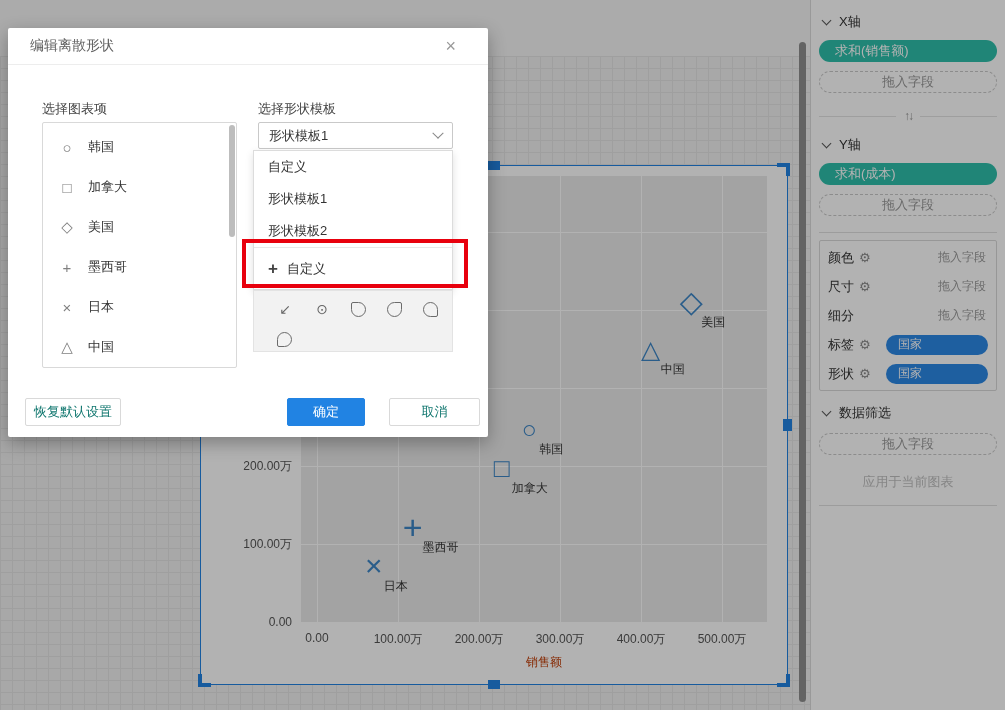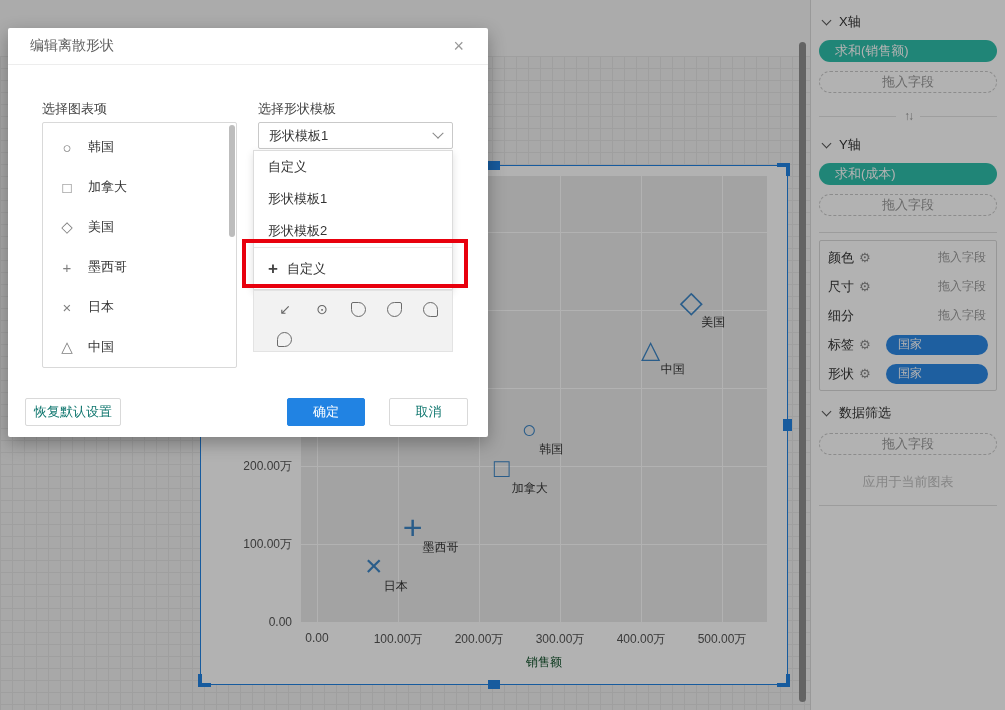--- a/index.html
+++ b/index.html
@@ -25,21 +25,21 @@
   .corner { position:absolute; width:13px; height:13px; background:transparent; z-index:3; }
   .c-tr { right:-3px; top:-3px;    border-top:4px solid #2183e3; border-right:4px solid #2183e3; }
   .c-bl { left:-3px;  bottom:-3px; border-bottom:4px solid #2183e3; border-left:4px solid #2183e3; }
   .c-br { right:-3px; bottom:-3px; border-bottom:4px solid #2183e3; border-right:4px solid #2183e3; }
 
   .plot { position:absolute; left:100px; top:10px; width:466px; height:446px; background:#eaeaea; }
   .vgrid { position:absolute; top:0; bottom:0; width:1px; background:#ffffff; }
   .hgrid { position:absolute; left:0; right:0; height:1px; background:#ffffff; }
   .xtick { position:absolute; top:455px; transform:translateX(-50%); font-size:12px; color:#555; white-space:nowrap; }
   .ytick { position:absolute; left:-9px; transform:translate(-100%,-50%); font-size:12px; color:#555; white-space:nowrap; }
-  .axis-title { position:absolute; left:243px; top:478px; transform:translateX(-50%); font-size:12px; color:#14532d; }
+  .axis-title { position:absolute; left:243px; top:478px; transform:translateX(-50%); font-size:12px; color:#c2410c; }
   .mk { position:absolute; transform:translate(-50%,-50%); color:#3d86c6; line-height:1; }
   .mk-diamond{font-size:30px}.mk-circle{font-size:25px}.mk-square{font-size:26px}
   .mk-triangle{font-size:25px}.mk-plus{font-size:34px;font-weight:300}.mk-cross{font-size:30px}
   .plabel { position:absolute; font-size:12px; color:#333; white-space:nowrap; }
 
   
   .sidebar { position:absolute; right:0; top:0; width:195px; height:710px; background:#ffffff;
     border-left:1px solid #dcdcdc; z-index:10; font-size:13px; color:#333; }
   .sb-header { height:28px; display:flex; align-items:center; justify-content:center;
     font-size:14px; border-bottom:1px solid #ececec; }
@@ -70,21 +70,21 @@
   .pill-blue { margin-left:auto; width:102px; height:20px; border-radius:10px; background:#2c88e5;
     color:#fff; font-size:12px; display:flex; align-items:center; padding-left:12px; }
   .apply-label { margin-top:18px; text-align:center; color:#c0c0c0; font-size:13px; }
 
   
   .dim { position:absolute; inset:0; background:rgba(0,0,0,0.3); z-index:40; }
 
   
   .modal { position:absolute; left:8px; top:28px; width:480px; height:409px; background:#fff;
     border-radius:2px; box-shadow:0 6px 18px rgba(0,0,0,.3); z-index:60; }
-  .m-titlebar { height:37px; display:flex; align-items:center; padding:0 24px 0 22px;
+  .m-titlebar { height:37px; display:flex; align-items:center; padding:0 32px 0 22px;
     border-bottom:1px solid #ededed; }
   .m-title { font-size:14px; color:#5f5f5f; }
   .m-close { margin-left:auto; font-size:18px; color:#999; cursor:pointer; line-height:1; }
   .m-label { position:absolute; font-size:13px; color:#444; }
   .items-box { position:absolute; left:34px; top:94px; width:195px; height:246px;
     border:1px solid #d9d9d9; border-radius:2px; background:#fff; overflow:hidden; }
   .items-inner { padding-top:4px; }
   .item-row { height:40px; display:flex; align-items:center; gap:13px; padding-left:16px;
     font-size:13px; color:#333; }
   .item-glyph { width:16px; text-align:center; color:#808080; font-size:15px; }
@@ -107,21 +107,21 @@
   .pal-row { display:flex; align-items:center; gap:21px; height:26px; }
   .pal-glyph { width:16px; text-align:center; color:#666; font-size:14px; }
   .blob { width:15px; height:15px; border:1.5px solid #6b6b6b; display:inline-block; background:transparent; }
   .blob-a{border-radius:2px 50% 50% 50%}.blob-b{border-radius:50% 2px 50% 50%}
   .blob-c{border-radius:50% 50% 2px 50%}.blob-d{border-radius:50% 50% 50% 2px}
   .m-btn { position:absolute; height:28px; display:inline-flex; align-items:center; justify-content:center;
     border-radius:2px; font-size:13px; cursor:pointer; }
   .btn-plain { border:1px solid #d9d9d9; background:#fff; color:#0f766e; }
   .btn-restore { left:17px; top:370px; width:96px; }
   .btn-ok { left:279px; top:370px; width:78px; background:#2183e3; color:#fff; border:1px solid #2183e3; }
-  .btn-cancel { left:381px; top:370px; width:79px; }
+  .btn-cancel { left:381px; top:370px; width:91px; }
 
   
   .annotation { position:absolute; left:242px; top:239px; width:226px; height:49px;
     border:4px solid #e8000d; z-index:70; }
 </style>
 </head>
 <body>
 
 <div class="canvas">
   <div class="canvas-grid"></div>

